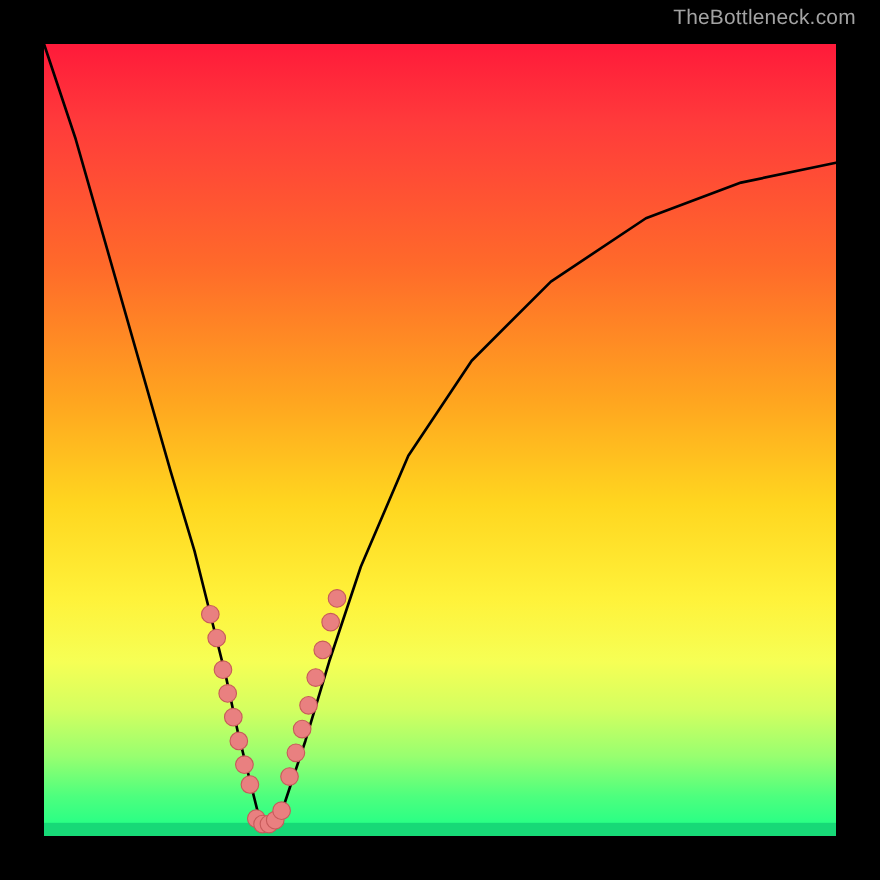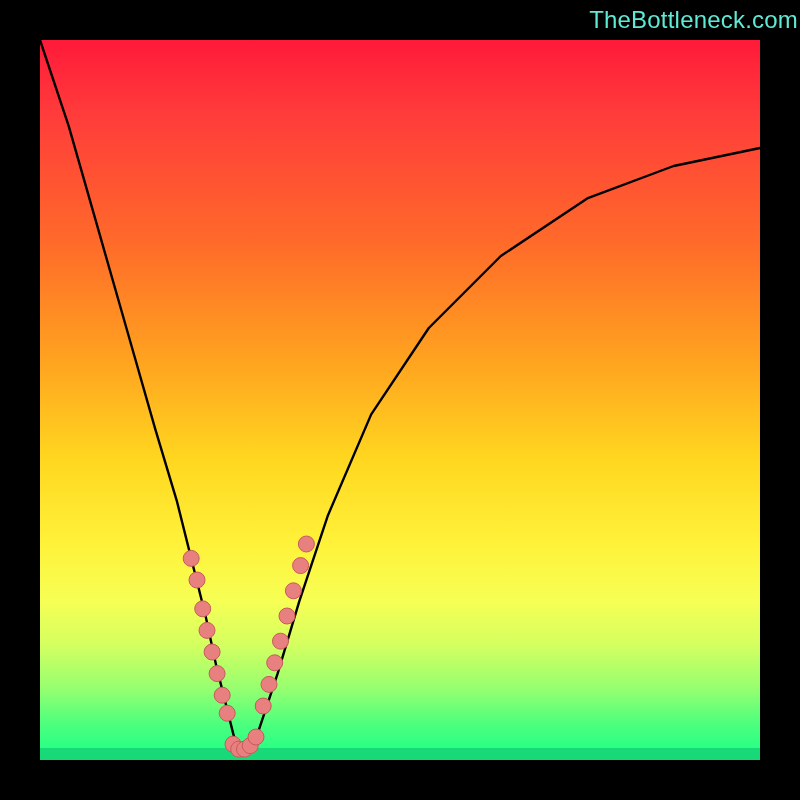--- a/index.html
+++ b/index.html
@@ -55,23 +55,23 @@
     position: absolute;
     left: 0;
     top: 0;
     width: 720px;
     height: 720px;
     overflow: visible;
   }
   .watermark {
     position: absolute;
     top: 6px;
-    right: 2px;
-    color: #5eead4;
-    font-size: 24px;
+    right: 22px;
+    color: #a3a3a3;
+    font-size: 19px;
     font-weight: 500;
     letter-spacing: 0.2px;
   }
 </style>
 </head>
 <body>
 
 <div class="watermark">TheBottleneck.com</div>
 
 <div class="frame">

